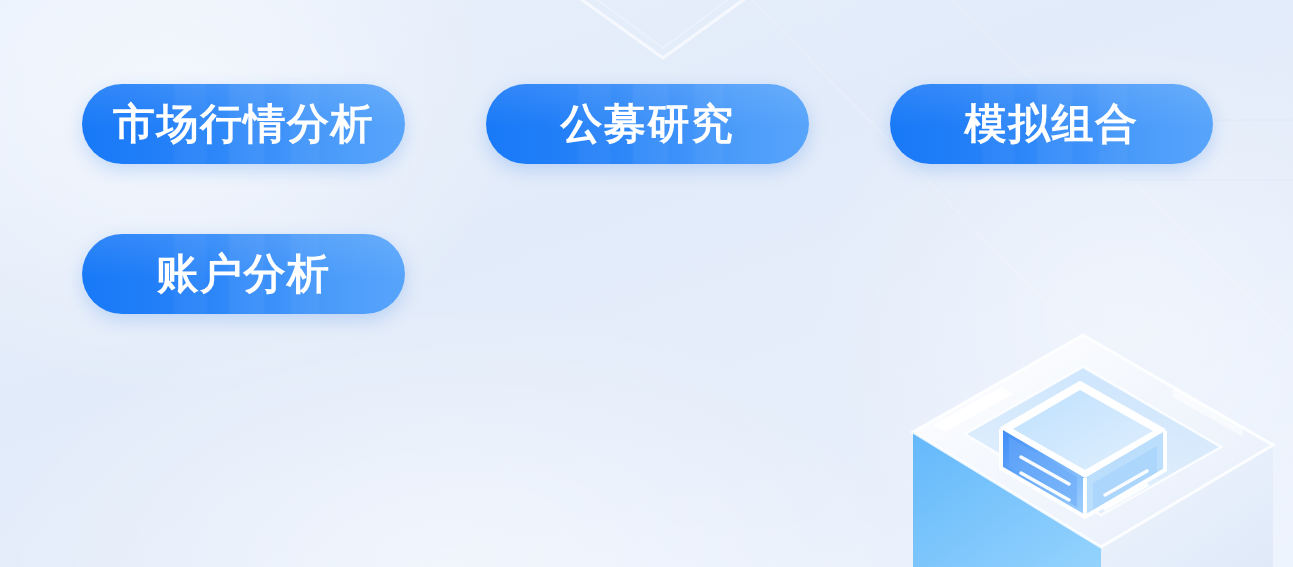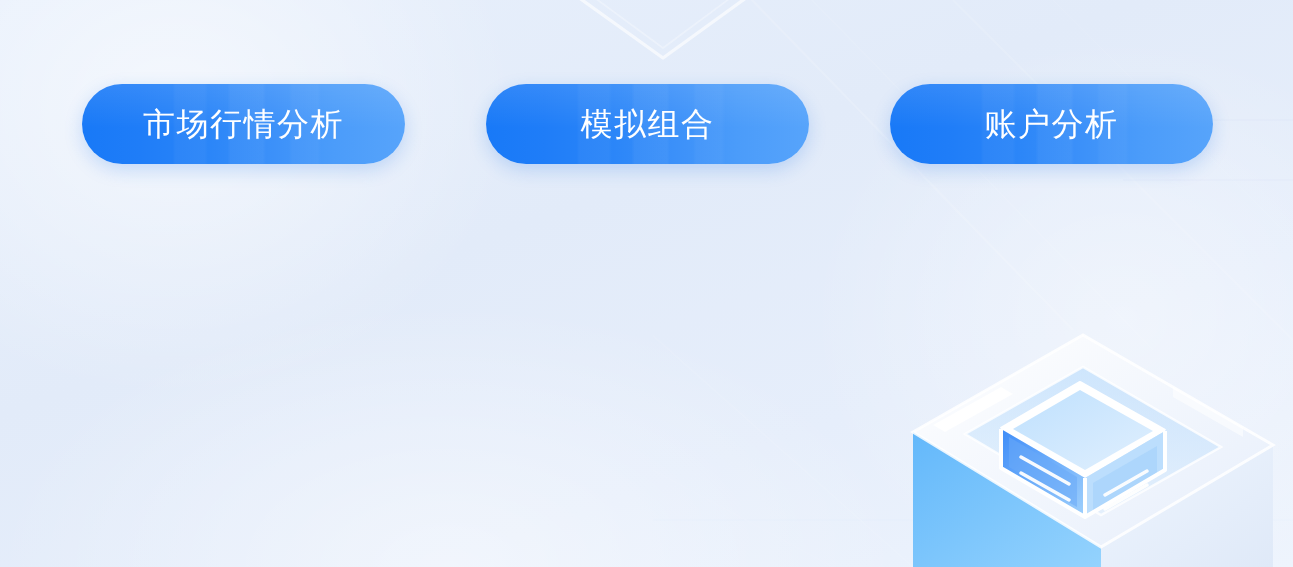--- a/index.html
+++ b/index.html
@@ -137,22 +137,22 @@
     position: absolute;
     inset: 0;
     background: linear-gradient(180deg, rgba(255,255,255,0.10) 0%, rgba(255,255,255,0) 55%);
     pointer-events: none;
   }
 
   .nav-btn-label {
     position: relative;
     z-index: 2;
     color: #ffffff;
-    font-size: 32px;
-    font-weight: 400;
+    font-size: 42px;
+    font-weight: 700;
     letter-spacing: 1.5px;
     line-height: 1;
     white-space: nowrap;
     user-select: none;
   }
 </style>
 </head>
 <body>
 
 <div id="bg-root">
@@ -247,20 +247,23 @@
     <polygon points="300,70 370,110 370,120 300,80" fill="#ffffff" opacity="0.55"></polygon>
   </svg>
 </div>
 
 <div id="nav-grid">
 
   <button class="nav-btn">
     <span class="nav-btn-label">市场行情分析</span>
   </button>
 
+  <button class="nav-btn">
+    <span class="nav-btn-label">公募研究</span>
+  </button>
 
 
   <button class="nav-btn">
     <span class="nav-btn-label">模拟组合</span>
   </button>
 
 
   <button class="nav-btn">
     <span class="nav-btn-label">账户分析</span>
   </button>

